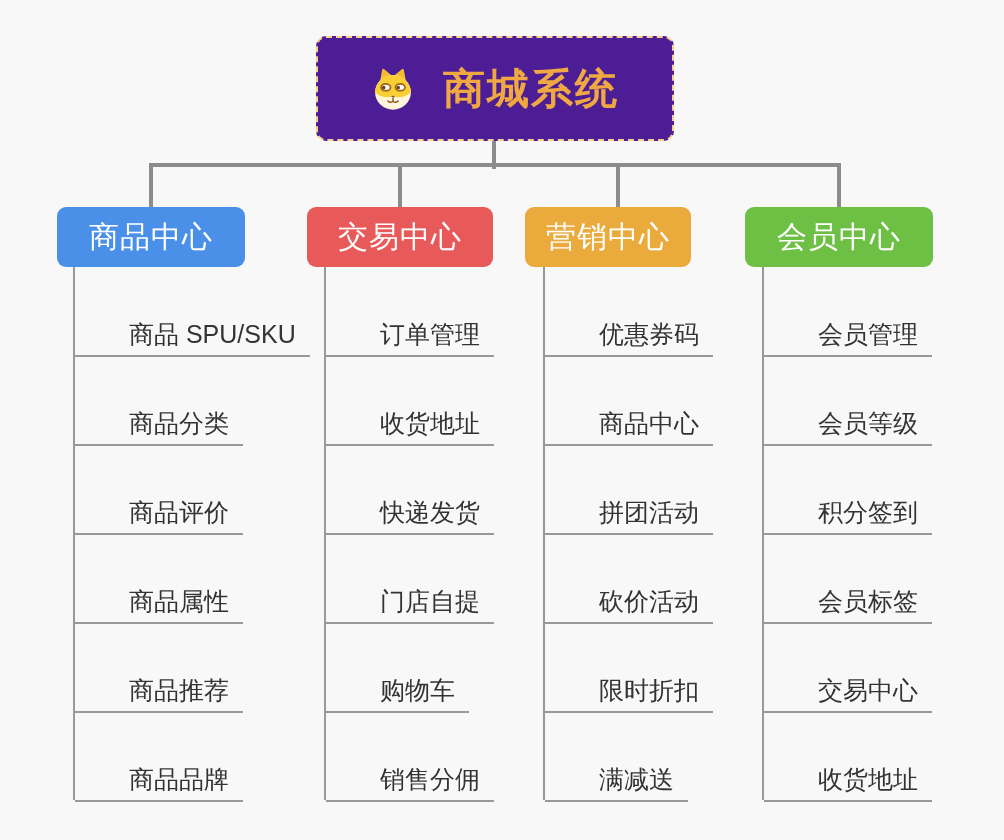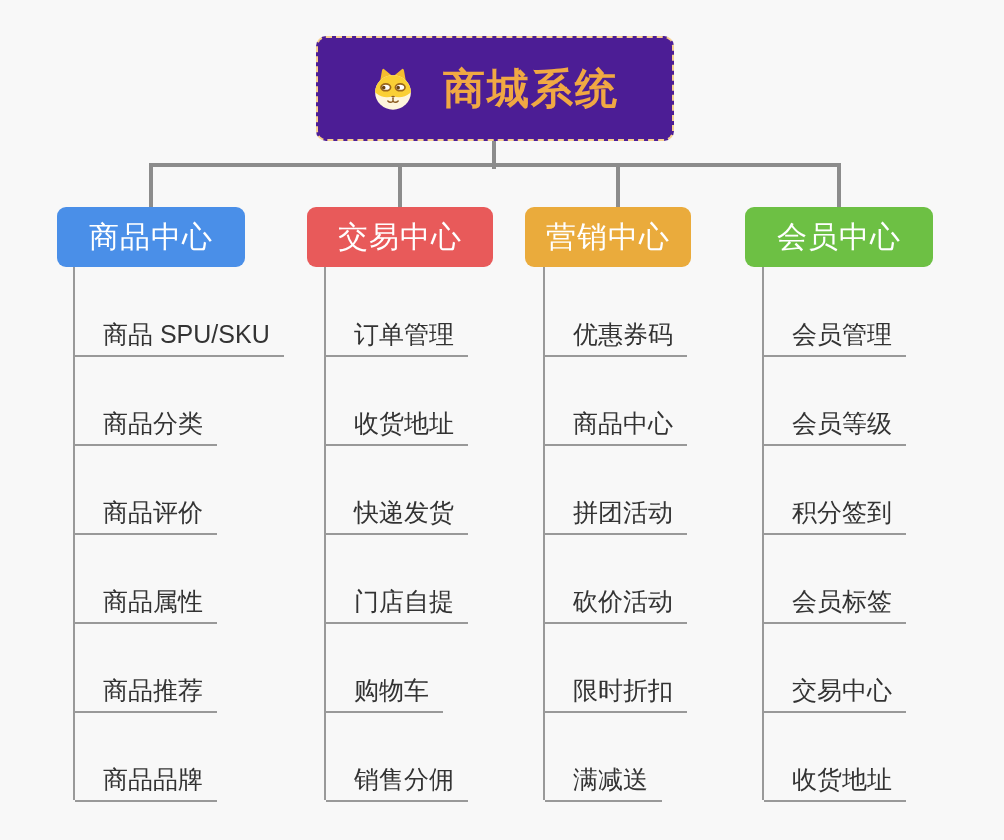--- a/index.html
+++ b/index.html
@@ -29,21 +29,21 @@
   .b0{left:57px;width:188px}
   .b1{left:307px;width:186px}
   .b2{left:525px;width:166px}
   .b3{left:745px;width:188px}
   
   .col{position:absolute;top:267px;height:533px;border-left:2px solid #999999;}
   .c0{left:73px}.c1{left:324px}.c2{left:543px}.c3{left:762px}
   .leaf{
     position:absolute;left:0;white-space:nowrap;
     font-size:25px;line-height:28px;color:#333333;
-    padding:0 14px 7px 28px;border-bottom:2px solid #999999;
+    padding:0 14px 7px 54px;border-bottom:2px solid #999999;
   }
   .r0{top:53px}.r1{top:142px}.r2{top:231px}.r3{top:320px}.r4{top:409px}.r5{top:498px}
 </style>
 </head>
 <body>
 
 <div class="canvas">
 
   <div class="root">
     <span style="display:inline-flex;">

